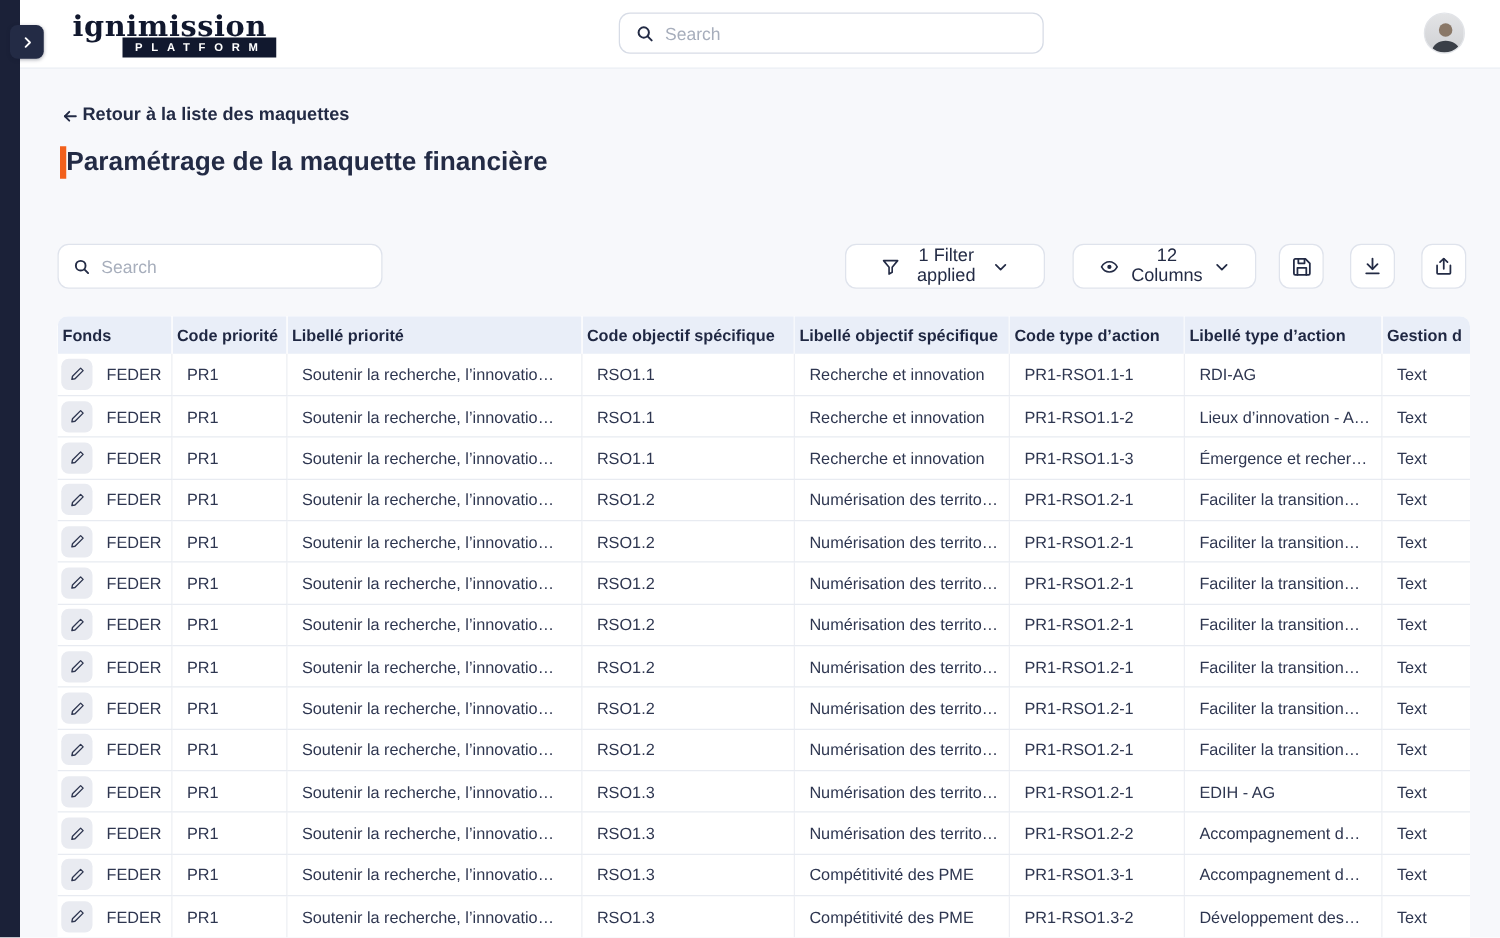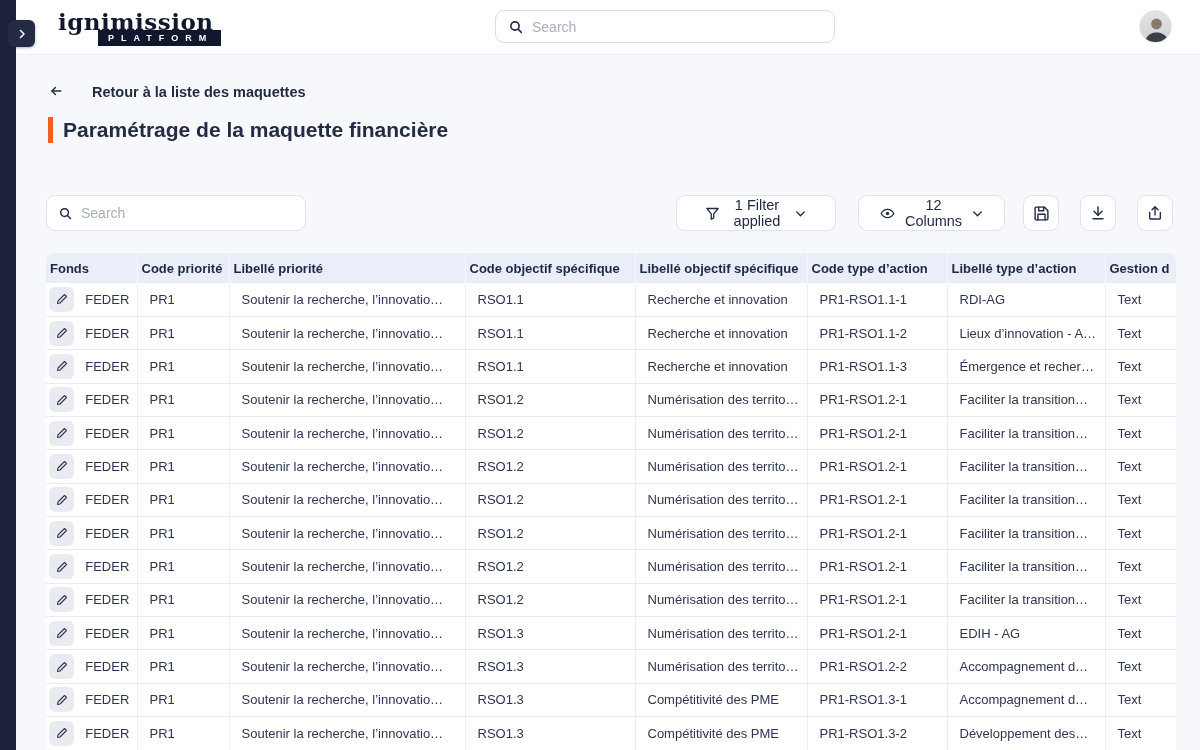--- a/index.html
+++ b/index.html
@@ -24,24 +24,24 @@
   .topbar-search { position:absolute; left:479px; top:10px; width:340px; height:33px; background:#fff;
     border:1px solid #d7dce6; border-radius:9px; display:flex; align-items:center; padding:0 12px; gap:8px; }
   .topbar-search input { border:none; outline:none; flex:1; font-size:14px; color:#232b45; font-family:inherit; background:transparent; }
   .topbar-search input::placeholder { color:#a7aebc; }
   .avatar { position:absolute; right:28px; top:10px; width:33px; height:33px; border-radius:50%;
     background:linear-gradient(180deg,#e3e4e6 0%,#cfd1d4 100%); overflow:hidden; cursor:pointer; border:1px solid #e2e4e8; }
 
   
   .content { position:absolute; left:16px; top:55px; width:1184px; height:695px; background:#f7f8fb; }
 
-  .back-link { position:absolute; left:32px; top:29px; display:flex; align-items:flex-start; gap:28px;
+  .back-link { position:absolute; left:32px; top:29px; display:flex; align-items:flex-end; gap:2px;
     font-size:14.5px; font-weight:700; color:#232b45; text-decoration:none; cursor:pointer; }
 
-  .title-block { position:absolute; left:32px; top:62px; border-left:5px solid #f2601c; padding-left:10px; }
+  .title-block { position:absolute; left:32px; top:62px; border-left:5px solid #f2601c; }
   .page-title { font-size:21px; font-weight:700; color:#232b45; line-height:1.25; }
   .page-subtitle { font-size:16px; font-weight:500; color:#2b334e; margin-top:3px; }
 
   
   .tb-search { position:absolute; left:30px; top:140px; width:260px; height:36px; background:#fff;
     border:1px solid #dfe3ec; border-radius:9px; display:flex; align-items:center; padding:0 11px; gap:8px; }
   .tb-search input { border:none; outline:none; flex:1; font-size:14px; font-family:inherit; background:transparent; color:#232b45; }
   .tb-search input::placeholder { color:#a7aebc; }
   .tb-btn { position:absolute; top:140px; height:36px; background:#fff; border:1px solid #dfe3ec; border-radius:9px;
     display:flex; align-items:center; gap:9px; padding:0 28px; font-size:14.5px; font-family:inherit;

